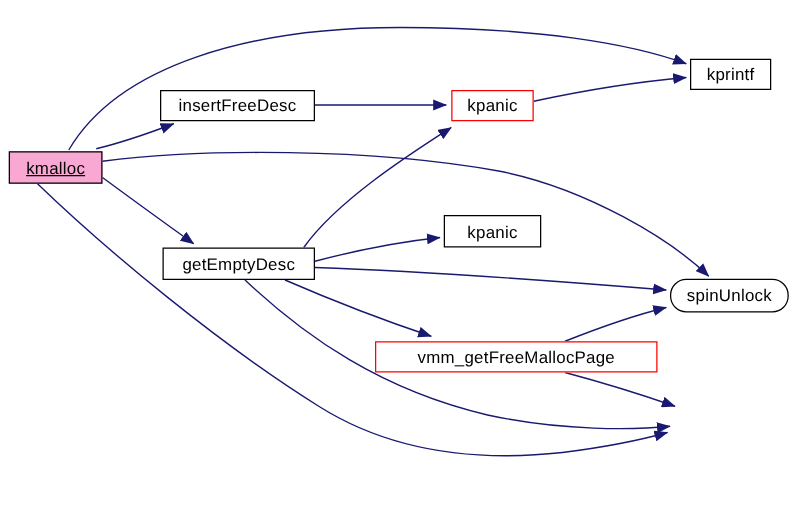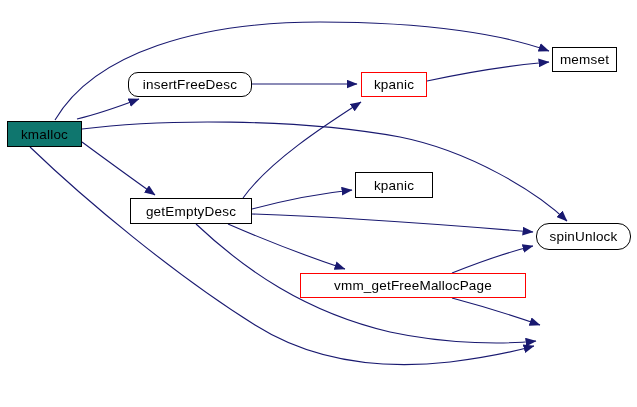--- a/index.html
+++ b/index.html
@@ -13,21 +13,21 @@
   #edge-layer{position:absolute;left:0;top:0;width:637px;height:407px;z-index:0;}
   #edge-layer path.edge{fill:none;stroke:#191970;stroke-width:1.1px;}
   #edge-layer marker path{fill:#191970;stroke:none;}
   .node{
     position:absolute;z-index:1;box-sizing:border-box;
     border:1px solid #000000;background:#ffffff;
     display:flex;align-items:center;justify-content:center;
     font-size:13.5px;letter-spacing:0.2px;color:#000000;
     white-space:nowrap;cursor:pointer;
   }
-  .node.current{background:#0f766e;cursor:default;}
+  .node.current{background:#f9a8d4;cursor:default;text-decoration:underline;}
   .node.highlight{border-color:#ff0000;}
 </style>
 </head>
 <body>
 
 <div id="canvas">
 
   <svg id="edge-layer" width="637" height="407" viewBox="0 0 637 407" xmlns="http://www.w3.org/2000/svg">
     <defs>
       <marker id="arrow" viewBox="0 0 10 8" refX="9.5" refY="4" markerWidth="11" markerHeight="9" orient="auto" markerUnits="userSpaceOnUse">
@@ -44,21 +44,21 @@
     <path class="edge" marker-end="url(#arrow)" d="M 243,198 C 270,160 330,122 361,102"></path>
     <path class="edge" marker-end="url(#arrow)" d="M 252,209 Q 305,195 352,190"></path>
     <path class="edge" marker-end="url(#arrow)" d="M 252,214 C 340,217 460,226 533,232"></path>
     <path class="edge" marker-end="url(#arrow)" d="M 228,224 Q 288,250 345,269"></path>
     <path class="edge" marker-end="url(#arrow)" d="M 196,224 C 245,270 305,312 390,332 C 450,345 508,344 536,341"></path>
     <path class="edge" marker-end="url(#arrow)" d="M 452,273 Q 500,254 533,246"></path>
     <path class="edge" marker-end="url(#arrow)" d="M 452,298 Q 497,310 540,325"></path>
   </svg>
 
   <div class="node current" style="left:7px;  top:121px; width:75px;  height:26px;">kmalloc</div>
-  <div class="node" style="left:128px;top:72px;  width:124px; height:25px;border-radius:10px;">insertFreeDesc</div>
+  <div class="node" style="left:128px;top:72px;  width:124px; height:25px;">insertFreeDesc</div>
   <div class="node highlight" style="left:361px;top:72px;  width:66px;  height:25px;">kpanic</div>
-  <div class="node" style="left:552px;top:47px;  width:65px;  height:25px;">memset</div>
+  <div class="node" style="left:552px;top:47px;  width:65px;  height:25px;">kprintf</div>
   <div class="node" style="left:130px;top:198px; width:122px; height:26px;">getEmptyDesc</div>
   <div class="node" style="left:355px;top:172px; width:78px;  height:26px;">kpanic</div>
   <div class="node" style="left:536px;top:223px; width:95px;  height:27px;border-radius:13px;">spinUnlock</div>
   <div class="node highlight" style="left:300px;top:273px; width:226px; height:25px;">vmm_getFreeMallocPage</div>
 
 </div>
 
 </body></html>

